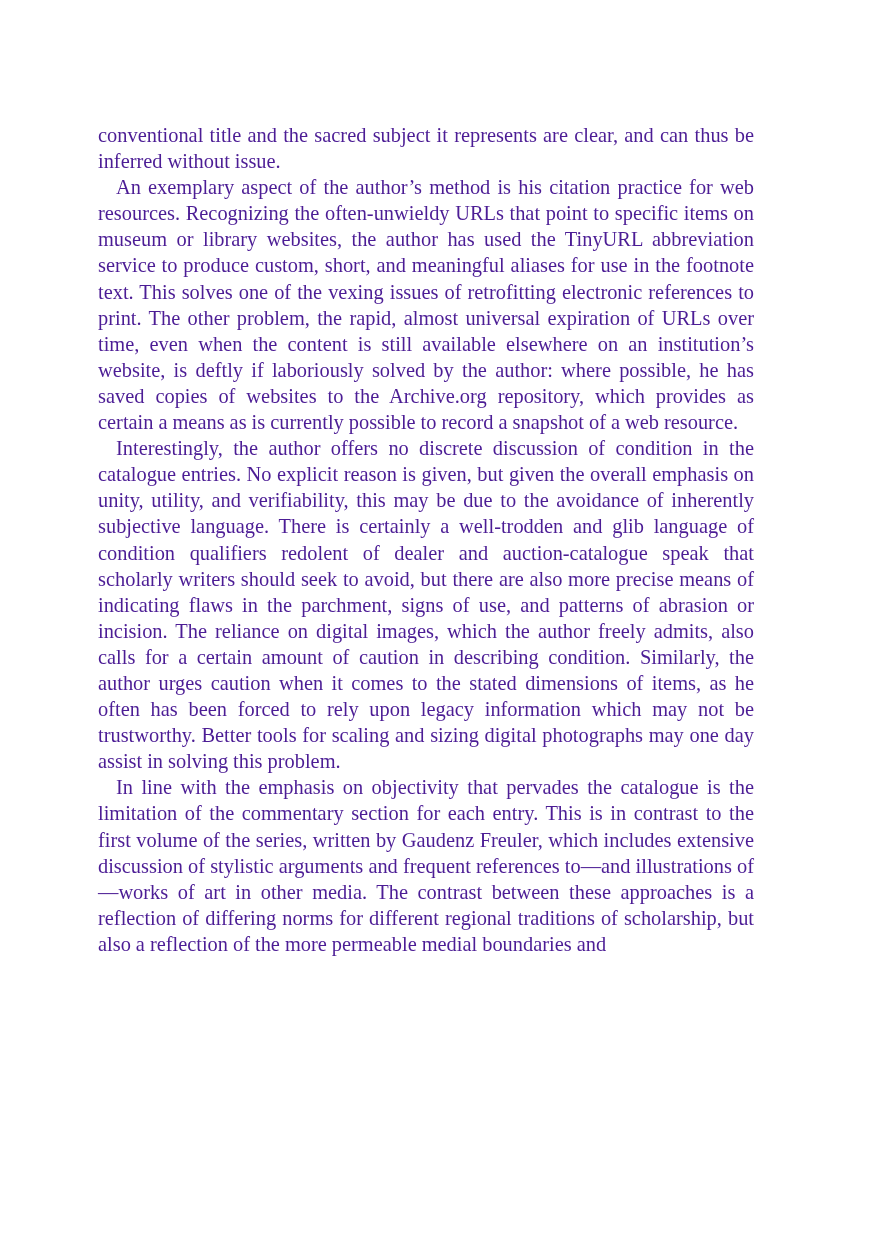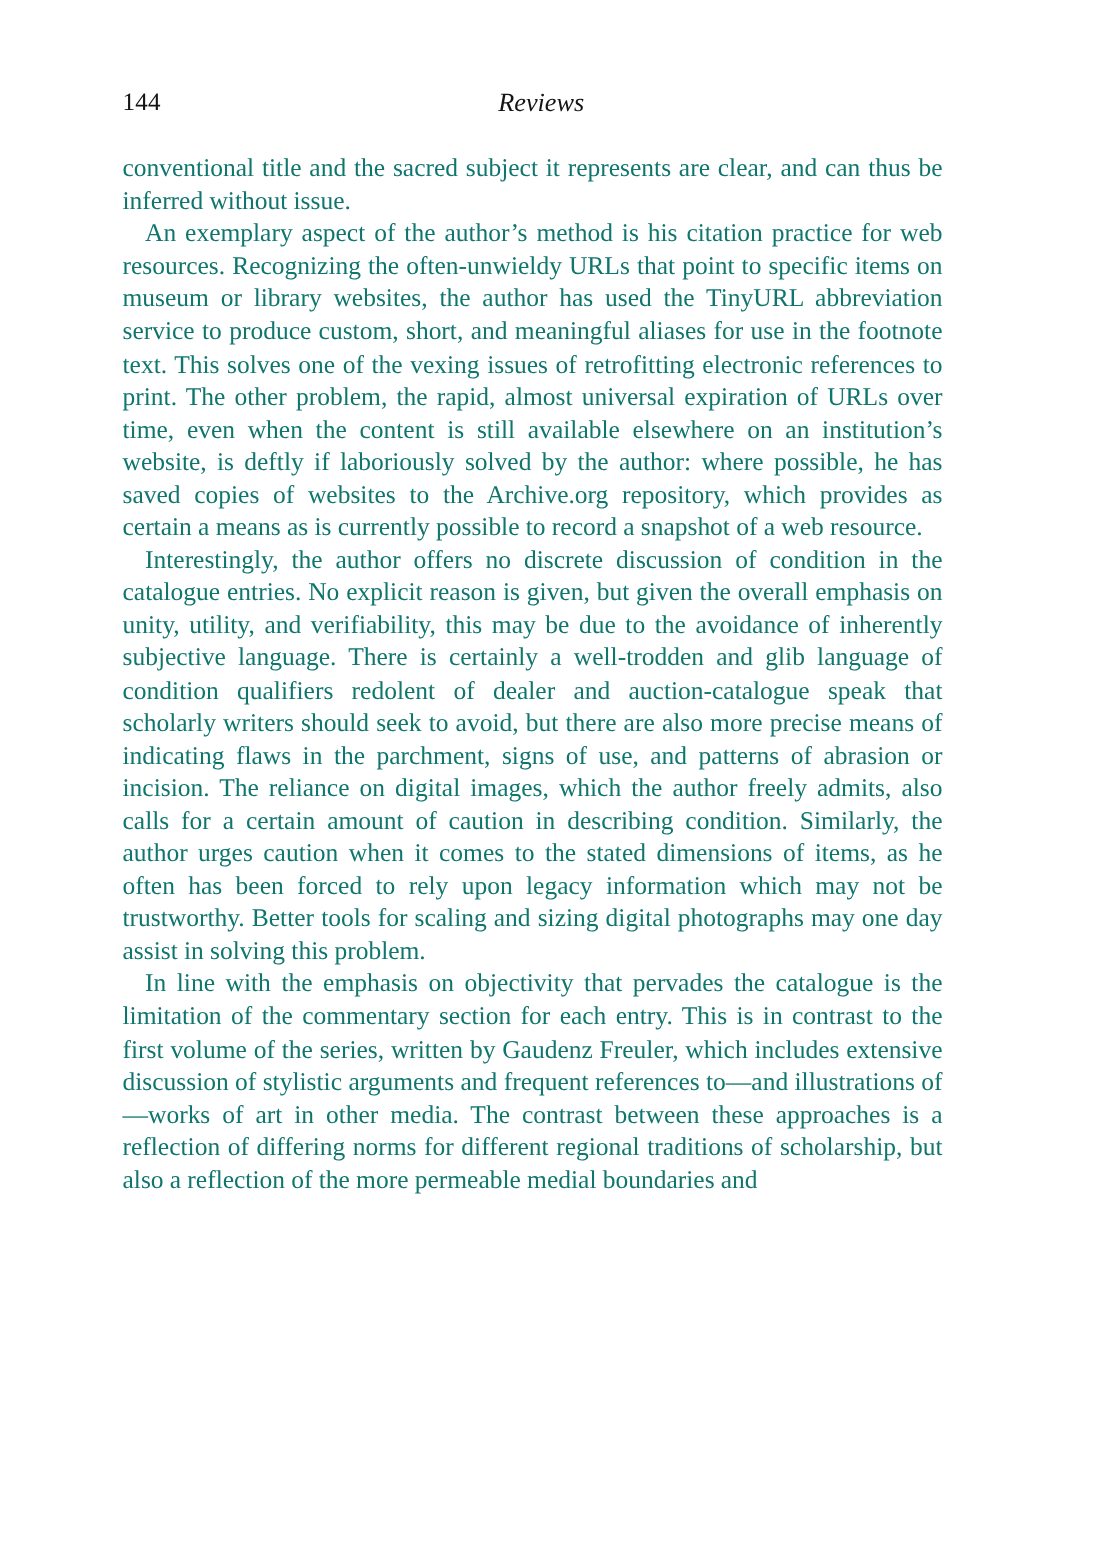--- a/index.html
+++ b/index.html
@@ -60,21 +60,21 @@
     left: 98px;
     top: 122px;
     width: 656px;
   }
   .para {
     margin: 0;
     text-align: justify;
     text-justify: inter-word;
     font-size: 20.4px;
     line-height: 26.1px;
-    color: #0f766e;
+    color: #4c1d95;
     hyphens: manual;
     word-spacing: -0.1px;
   }
   .para + .para {
     text-indent: 18px;
   }
   .para.first {
     text-indent: 0;
   }
 
@@ -89,24 +89,20 @@
     color: #1b1b1b;
     letter-spacing: 0.05px;
     white-space: nowrap;
   }
 </style>
 </head>
 <body>
 
 <div class="page">
 
-  <div class="running-head">
-    <span class="folio">144</span>
-    <span class="head-title">Reviews</span>
-  </div>
 
   <div class="textblock">
     <p class="para first">conventional title and the sacred subject it represents are clear, and can thus be inferred without issue.</p>
     <p class="para">An exemplary aspect of the author’s method is his citation practice for web resources. Recognizing the often-unwieldy URLs that point to specific items on museum or library websites, the author has used the TinyURL abbreviation service to produce custom, short, and meaningful aliases for use in the footnote text. This solves one of the vexing issues of retrofitting electronic references to print. The other problem, the rapid, almost universal expiration of URLs over time, even when the content is still available elsewhere on an institution’s website, is deftly if laboriously solved by the author: where possible, he has saved copies of websites to the Archive.org repository, which provides as certain a means as is currently possible to record a snapshot of a web resource.</p>
     <p class="para">Interestingly, the author offers no discrete discussion of condition in the catalogue entries. No explicit reason is given, but given the overall emphasis on unity, utility, and verifiability, this may be due to the avoidance of inherently subjective language. There is certainly a well-trodden and glib language of condition qualifiers redolent of dealer and auction-catalogue speak that scholarly writers should seek to avoid, but there are also more precise means of indicating flaws in the parchment, signs of use, and patterns of abrasion or incision. The reliance on digital images, which the author freely admits, also calls for a certain amount of caution in describing condition. Similarly, the author urges caution when it comes to the stated dimensions of items, as he often has been forced to rely upon legacy information which may not be trustworthy. Better tools for scaling and sizing digital photographs may one day assist in solving this problem.</p>
     <p class="para">In line with the emphasis on objectivity that pervades the catalogue is the limitation of the commentary section for each entry. This is in contrast to the first volume of the series, written by Gaudenz Freuler, which includes extensive discussion of stylistic arguments and frequent references to—and illustrations of—works of art in other media. The contrast between these approaches is a reflection of differing norms for different regional traditions of scholarship, but also a reflection of the more permeable medial boundaries and</p>
   </div>
 
 
 </div>

